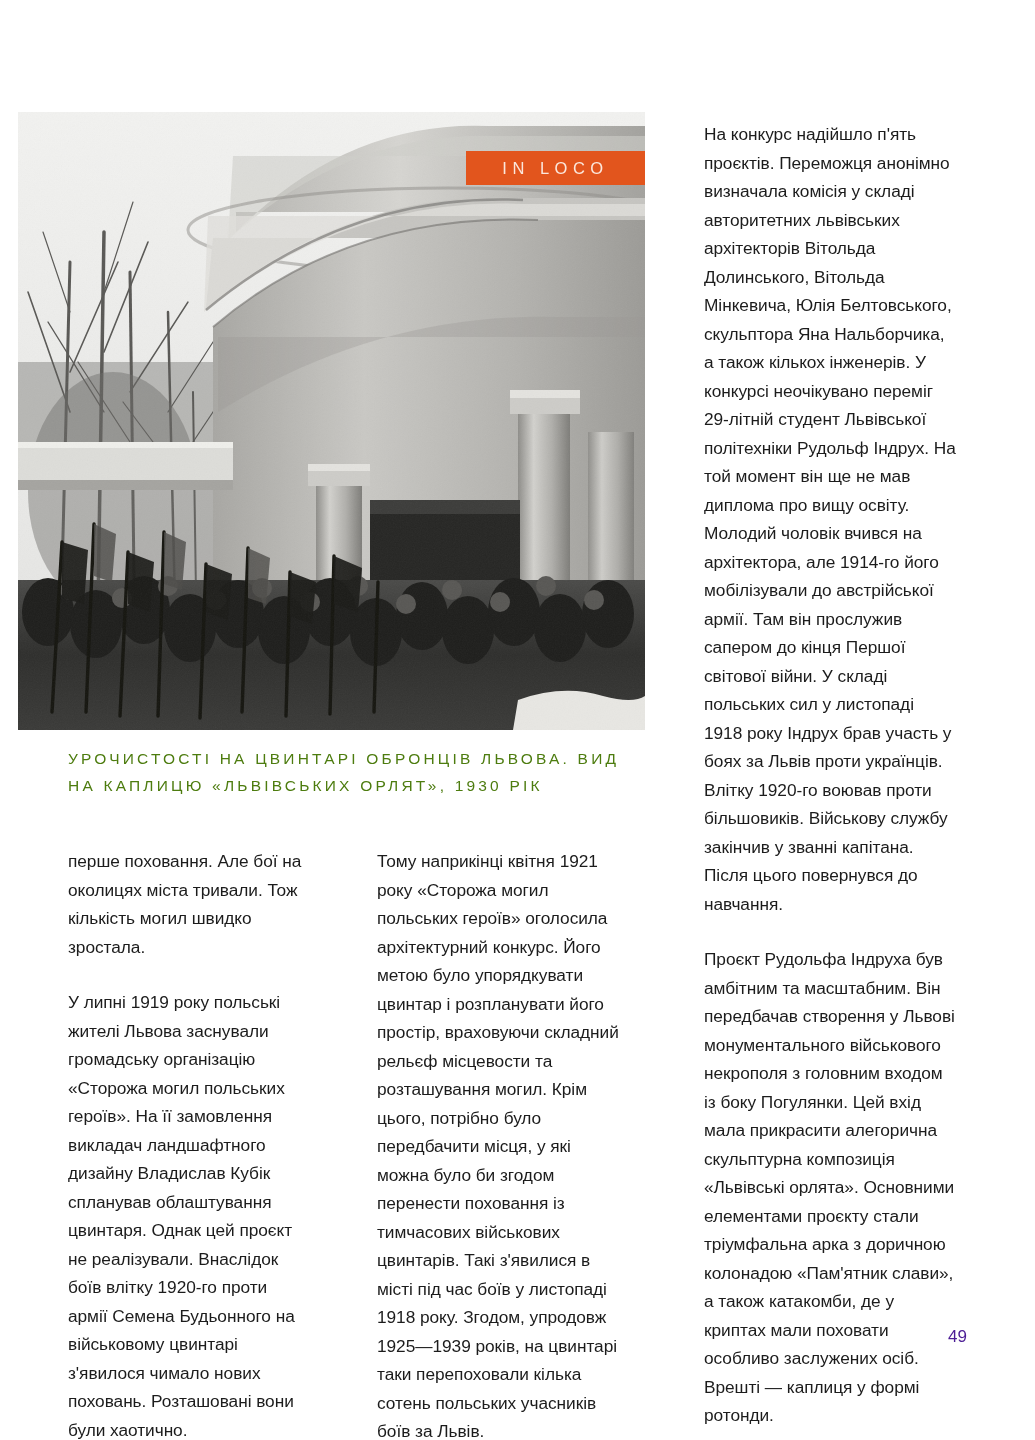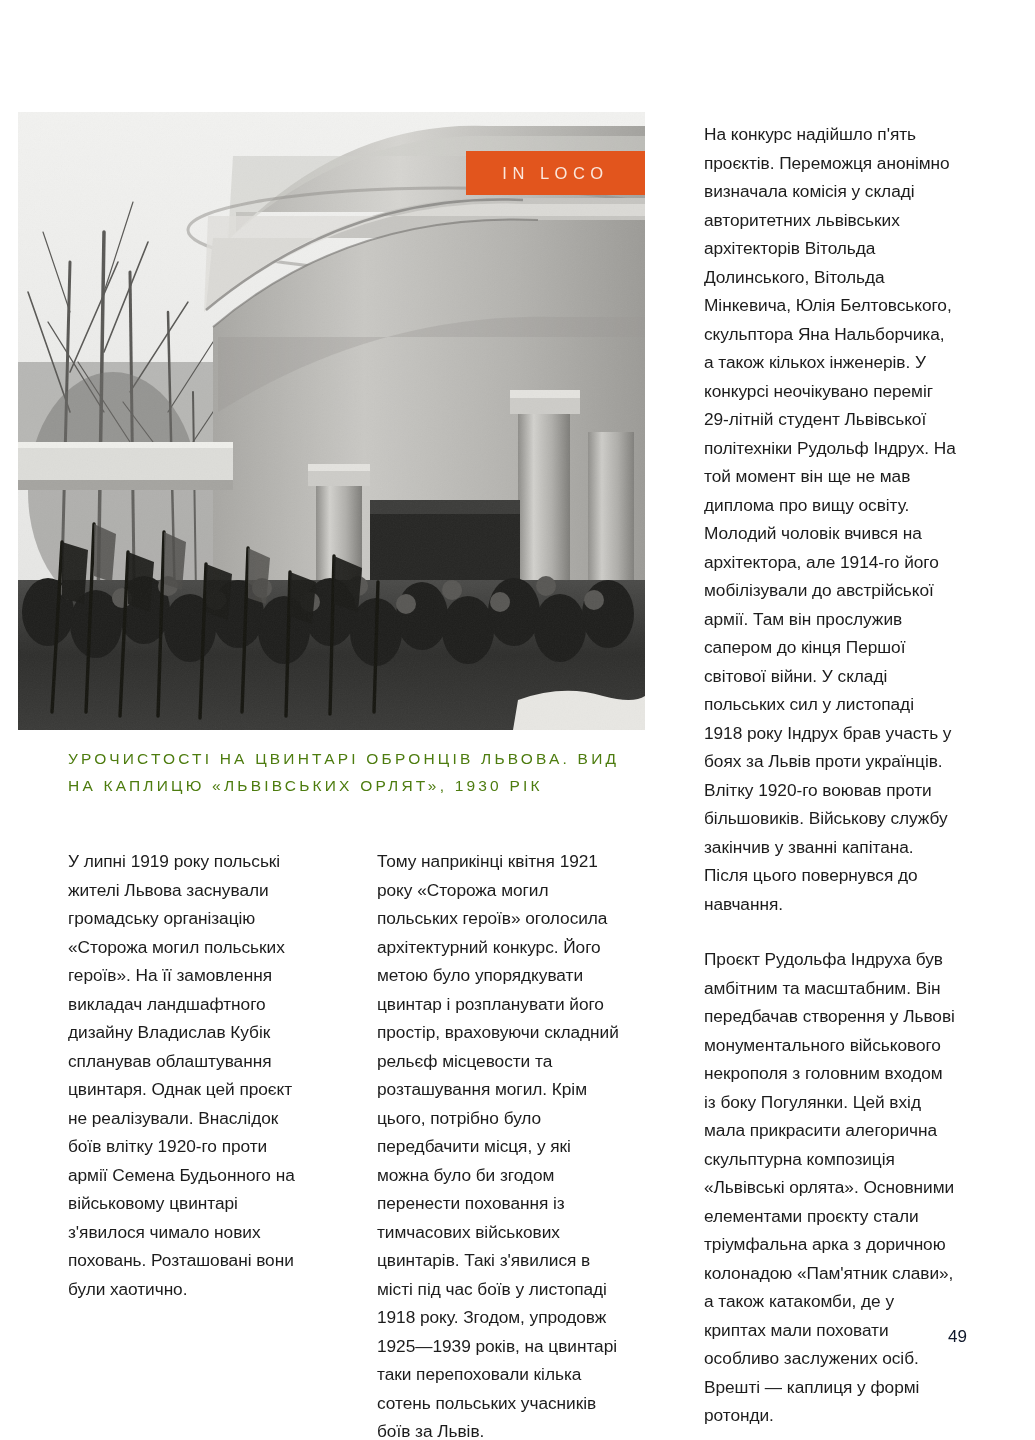--- a/index.html
+++ b/index.html
@@ -21,21 +21,21 @@
     left: 18px; top: 112px;
     width: 627px; height: 618px;
     overflow: hidden;
     background: #d8d8d8;
   }
   .photo-svg { display: block; width: 100%; height: 100%; }
 
   .badge {
     position: absolute;
     left: 466px; top: 151px;
-    width: 179px; height: 44px;
+    width: 179px; height: 34px;
     background: #e2551d;
     display: flex;
     align-items: center;
     justify-content: center;
     color: #fbe7dc;
     font-size: 16.5px;
     letter-spacing: 5.5px;
     font-weight: 400;
   }
 
@@ -63,21 +63,21 @@
   .col p:last-child { margin-bottom: 0; }
 
   #col-left   { left: 68px;  top: 847px;  width: 240px; }
   #col-mid    { left: 377px; top: 847px;  width: 248px; }
   #col-right  { left: 676px; top: 120px;  width: 252px; margin-left: 28px; }
 
   .page-number {
     position: absolute;
     right: 68px; top: 1327px;
     font-size: 17px;
-    color: #0f172a;
+    color: #4c1d95;
     text-align: center;
   }
 </style>
 </head>
 <body>
 
 <div class="photo-block">
   <svg class="photo-svg" viewBox="0 0 627 618" preserveAspectRatio="none">
     <defs>
       <linearGradient id="sky" x1="0" y1="0" x2="0" y2="1">
@@ -235,20 +235,21 @@
   </svg>
 </div>
 
 <div class="badge">
   <span>IN LOCO</span>
 </div>
 
 <div class="caption">УРОЧИСТОСТІ НА ЦВИНТАРІ ОБРОНЦІВ ЛЬВОВА. ВИД НА КАПЛИЦЮ «ЛЬВІВСЬКИХ ОРЛЯТ», 1930 РІК</div>
 
 <div class="col" id="col-left">
+  <p>перше поховання. Але бої на околицях міста тривали. Тож кількість могил швидко зростала.</p>
   <p>У липні 1919 року польські жителі Львова заснували громадську організацію «Сторожа могил польських героїв». На її замовлення викладач ландшафтного дизайну Владислав Кубік спланував облаштування цвинтаря. Однак цей проєкт не реалізували. Внаслідок боїв влітку 1920-го проти армії Семена Будьонного на військовому цвинтарі з'явилося чимало нових поховань. Розташовані вони були хаотично.</p>
 </div>
 
 <div class="col" id="col-mid">
   <p>Тому наприкінці квітня 1921 року «Сторожа могил польських героїв» оголосила архітектурний конкурс. Його метою було упорядкувати цвинтар і розпланувати його простір, враховуючи складний рельєф місцевости та розташування могил. Крім цього, потрібно було передбачити місця, у які можна було би згодом перенести поховання із тимчасових військових цвинтарів. Такі з'явилися в місті під час боїв у листопаді 1918 року. Згодом, упродовж 1925—1939 років, на цвинтарі таки перепоховали кілька сотень польських учасників боїв за Львів.</p>
 </div>
 
 <div class="col" id="col-right">
   <p>На конкурс надійшло п'ять проєктів. Переможця анонімно визначала комісія у складі авторитетних львівських архітекторів Вітольда Долинського, Вітольда Мінкевича, Юлія Белтовського, скульптора Яна Нальборчика, а також кількох інженерів. У конкурсі неочікувано переміг 29-літній студент Львівської політехніки Рудольф Індрух. На той момент він ще не мав диплома про вищу освіту. Молодий чоловік вчився на архітектора, але 1914-го його мобілізували до австрійської армії. Там він прослужив сапером до кінця Першої світової війни. У складі польських сил у листопаді 1918 року Індрух брав участь у боях за Львів проти українців. Влітку 1920-го воював проти більшовиків. Військову службу закінчив у званні капітана. Після цього повернувся до навчання.</p>
   <p>Проєкт Рудольфа Індруха був амбітним та масштабним. Він передбачав створення у Львові монументального військового некрополя з головним входом із боку Погулянки. Цей вхід мала прикрасити алегорична скульптурна композиція «Львівські орлята». Основними елементами проєкту стали тріумфальна арка з доричною колонадою «Пам'ятник слави», а також катакомби, де у криптах мали поховати особливо заслужених осіб. Врешті — каплиця у формі ротонди.</p>

